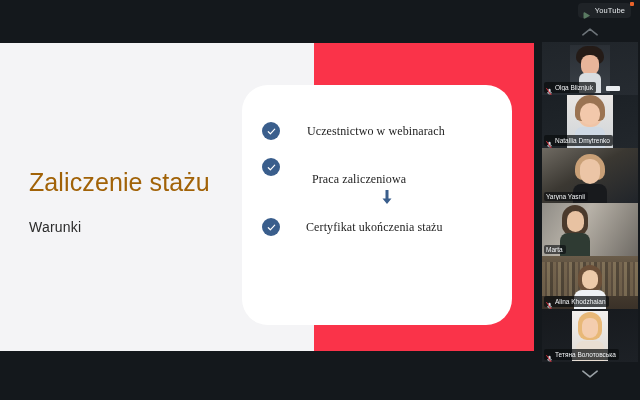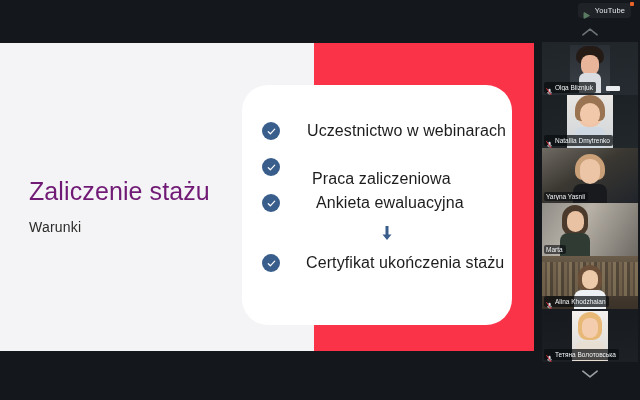--- a/index.html
+++ b/index.html
@@ -62,23 +62,23 @@
     overflow: hidden;
   }
   .red-block {
     position: absolute;
     left: 314px; top: 0;
     width: 220px; height: 308px;
     background: #fa3349;
   }
   .slide-title {
     position: absolute;
-    left: 29px; top: 134px;
+    left: 29px; top: 125px;
     font-size: 25px;
-    color: #701a75;
+    color: #a16207;
     font-weight: 400;
     letter-spacing: .1px;
     white-space: nowrap;
   }
   .slide-subtitle {
     position: absolute;
     left: 29px; top: 176px;
     font-size: 14px;
     color: #2b2b2b;
     letter-spacing: .2px;
@@ -107,24 +107,25 @@
     flex: 0 0 auto;
     width: 18px; height: 18px;
     border-radius: 50%;
     background: #3a5e8c;
     display: flex;
     align-items: center;
     justify-content: center;
   }
   .bullet .check svg { display:block; }
   .bullet .btext {
-    font-size: 16px;
+    font-size: 12px;
     color: #1d1d1d;
     white-space: nowrap;
     letter-spacing: .1px;
+    font-family: Liberation Serif, serif;
   }
   .b0 .btext { margin-left: 27px; }
   .b1 .btext { margin-left: 32px; margin-top: 24px; }
   .b2 .btext { margin-left: 36px; }
   .b3 .btext { margin-left: 26px; }
   .arrow-row {
     height: 24px;
     display: flex;
     align-items: center;
     justify-content: center;
@@ -243,28 +244,20 @@
 
         <div class="bullet b1">
           <span class="check">
             <svg viewBox="0 0 24 24" width="11" height="11">
               <path d="M5 12.5 L9.5 17 L19 7" fill="none" stroke="#ffffff" stroke-width="2.6" stroke-linecap="round" stroke-linejoin="round"></path>
             </svg>
           </span>
           <span class="btext">Praca zaliczeniowa</span>
         </div>
 
-        <div class="bullet b2">
-          <span class="check">
-            <svg viewBox="0 0 24 24" width="11" height="11">
-              <path d="M5 12.5 L9.5 17 L19 7" fill="none" stroke="#ffffff" stroke-width="2.6" stroke-linecap="round" stroke-linejoin="round"></path>
-            </svg>
-          </span>
-          <span class="btext">Ankieta ewaluacyjna</span>
-        </div>
 
         <div class="arrow-row">
           <svg viewBox="0 0 24 30" width="12" height="15">
             <path d="M9 0 H15 V17 H21 L12 28 L3 17 H9 Z" fill="#3a5e8c"></path>
           </svg>
         </div>
 
         <div class="bullet b3">
           <span class="check">
             <svg viewBox="0 0 24 24" width="11" height="11">

